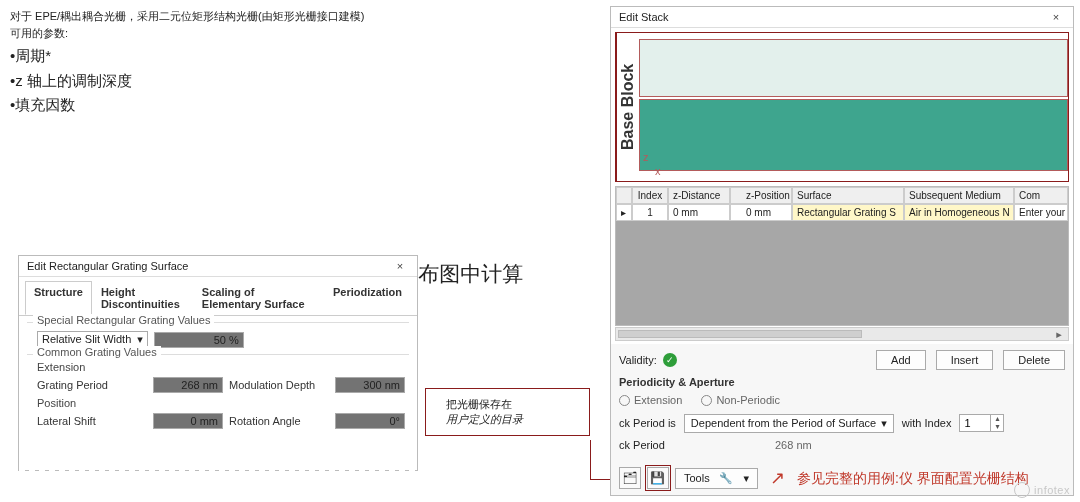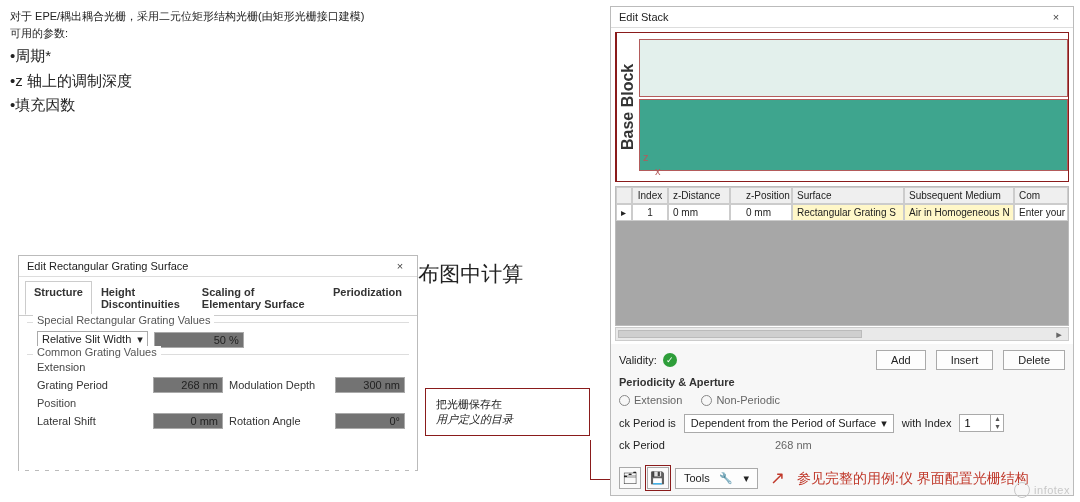--- a/index.html
+++ b/index.html
@@ -15,21 +15,21 @@
   .tabs{display:flex;border-bottom:1px solid #ccc;padding:4px 6px 0;}
   .tab{padding:4px 8px;color:#333;border:1px solid transparent;font-weight:bold;}
   .tab.active{border:1px solid #ccc;border-bottom:1px solid #fff;background:#fff;}
   .group{margin:6px 8px;border-top:1px solid #ddd;padding-top:4px;position:relative;}
   .group-title{position:absolute;top:-9px;left:6px;background:#fff;padding:0 4px;color:#555;}
   .row{display:flex;align-items:center;gap:6px;margin:4px 0 4px 10px;}
   .lab{width:110px;color:#333;}
   .val{border:1px solid #aaa;padding:1px 4px;background:#737373;text-align:right;min-width:70px;}
   .sel{border:1px solid #aaa;padding:1px 4px;background:#fff;display:flex;align-items:flex-start;gap:6px;}
   .torn{position:absolute;left:0;right:0;bottom:-2px;height:12px;background:repeating-linear-gradient(90deg,#fff 0 6px,transparent 6px 10px);border-bottom:0;pointer-events:none;}
-  .callout{position:absolute;left:425px;top:388px;width:165px;border:1.5px solid #8a1b1b;background:#fff;padding:8px 10px;font-size:15px;color:#222;}
+  .callout{position:absolute;left:425px;top:388px;width:165px;border:1.5px solid #8a1b1b;background:#fff;padding:8px 20px;font-size:15px;color:#222;}
   .callout .ital{font-style:italic;}
   .callout-tail{position:absolute;left:590px;top:440px;width:70px;height:40px;border-left:1.5px solid #8a1b1b;border-bottom:1.5px solid #8a1b1b;}
   .callout-tip{position:absolute;left:655px;top:472px;width:0;height:0;border-left:8px solid #8a1b1b;border-top:6px solid transparent;border-bottom:6px solid transparent;}
   .win-stack{position:absolute;left:610px;top:6px;width:464px;height:490px;display:flex;flex-direction:column;}
   .stack-canvas{flex:0 0 150px;border:1px solid #8a1b1b;margin:4px;display:flex;position:relative;background:#fff;}
   .stack-canvas .vlabel{writing-mode:vertical-rl;transform:rotate(180deg);background:#fff;border-right:1px solid #8a1b1b;font-weight:bold;font-size:16px;color:#333;padding:6px 2px;text-align:center;}
   .stack-canvas .plot{flex:1;position:relative;}
   .stack-canvas .plot .band1{position:absolute;left:0;right:0;top:6px;height:58px;background:#e3f0ec;border:1px solid #b35b5b;}
   .stack-canvas .plot .band2{position:absolute;left:0;right:0;top:66px;height:72px;background:#3ea58e;border:1px solid #b35b5b;}
   .stack-canvas .axis-x{position:absolute;left:16px;bottom:4px;color:#b35b5b;font-size:11px;}

